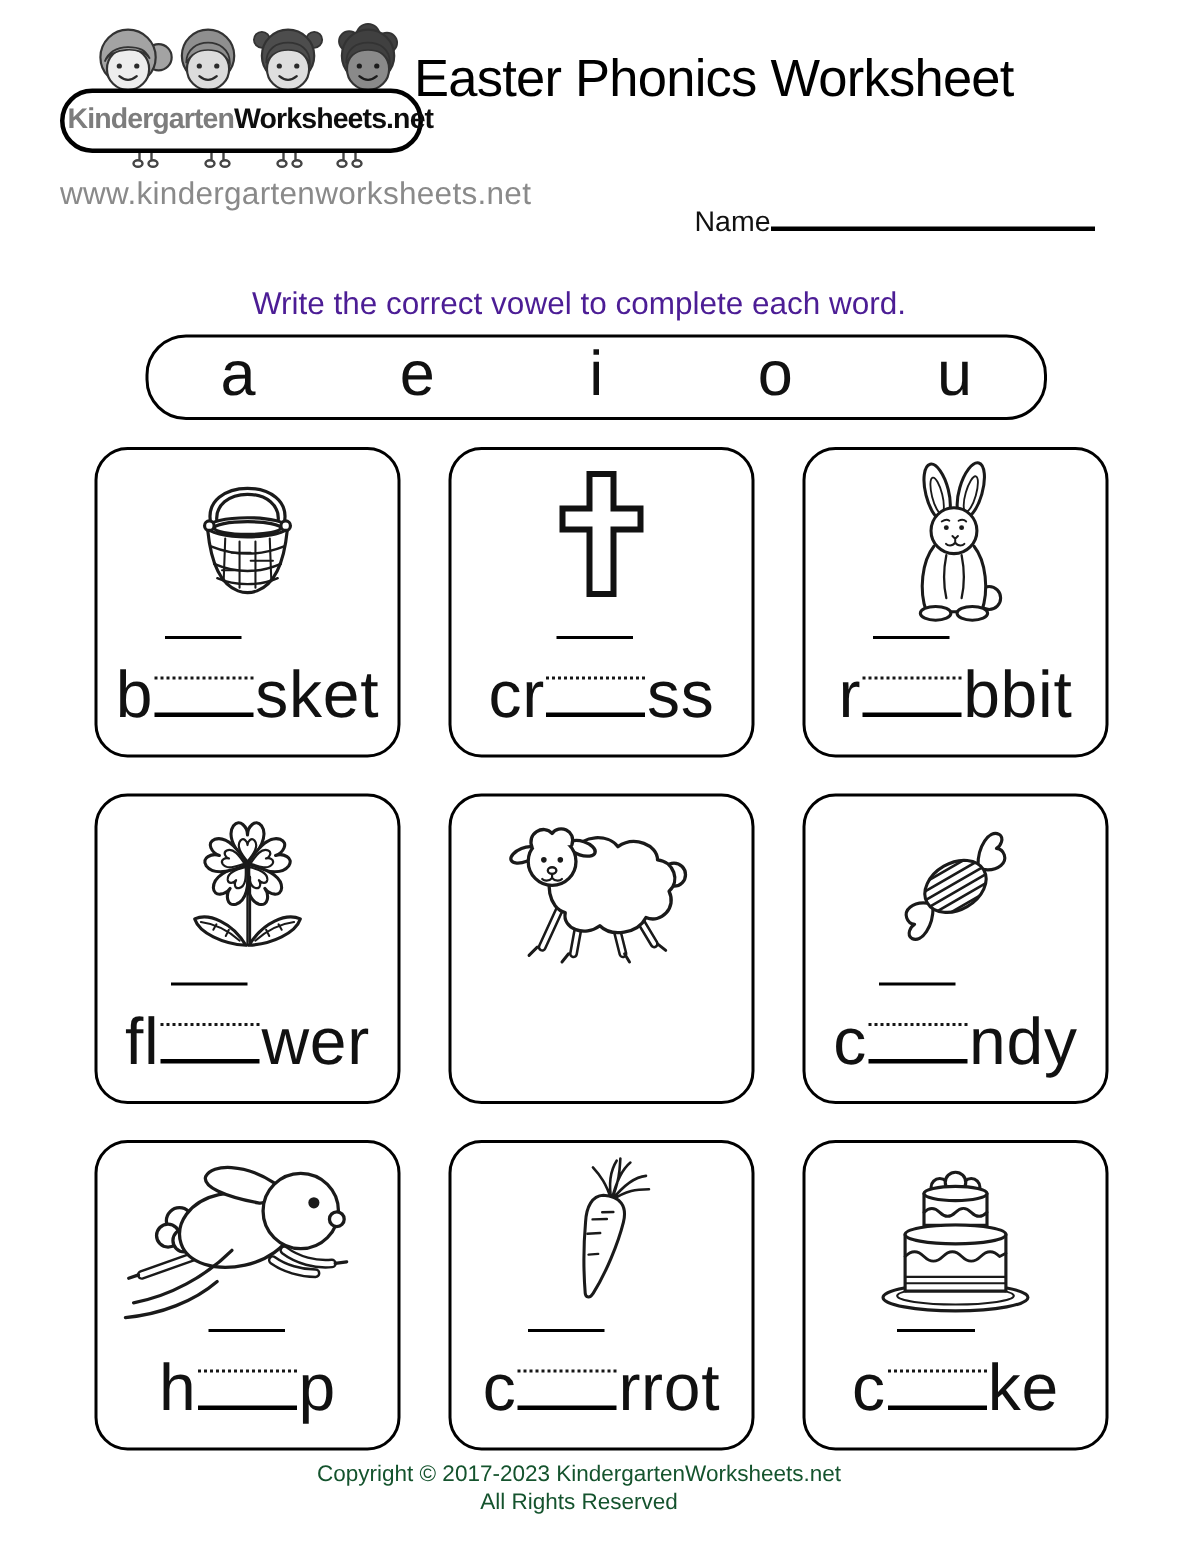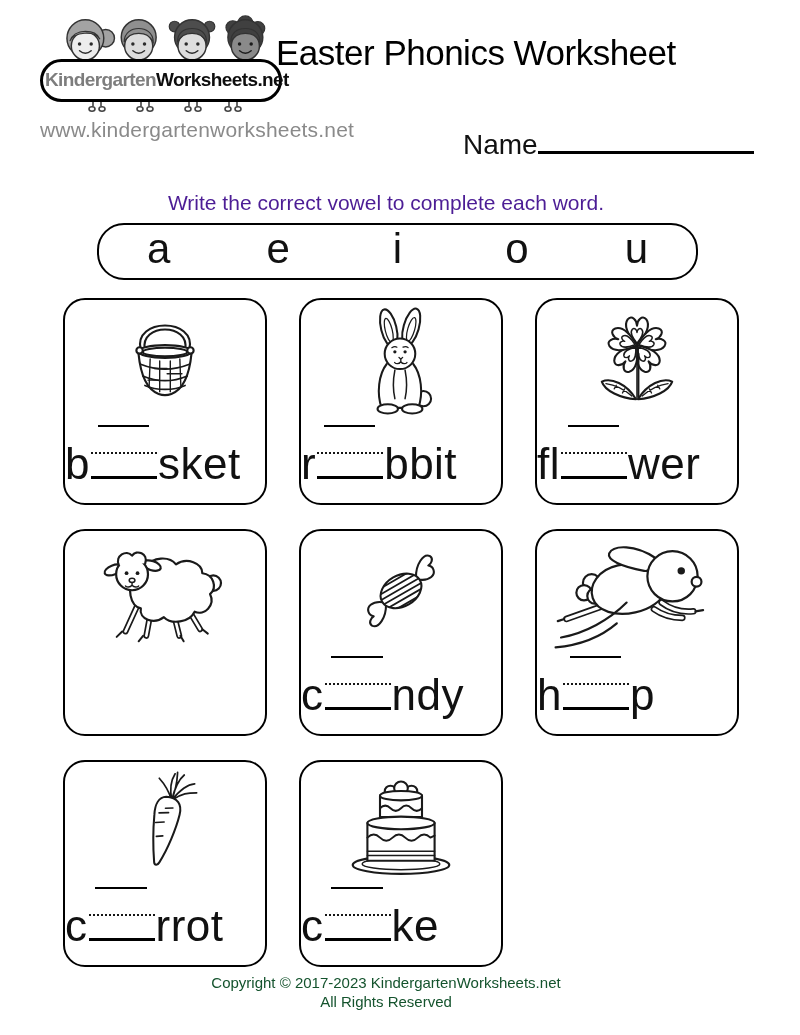--- a/index.html
+++ b/index.html
@@ -14,21 +14,21 @@
     border:3px solid #000; border-radius:28px; text-align:center;
     padding:7px 2px 8px 2px; white-space:nowrap;
   }
   .brand1 { font-weight:bold; font-size:19px; letter-spacing:-0.6px; color:#7d7d7d; }
   .brand2 { font-weight:bold; font-size:19px; letter-spacing:-0.6px; color:#0d0d0d; }
   .logo-feet { display:block; margin:-2px auto 0 auto; }
   .logo-url { margin-top:5px; text-align:center; font-size:21px; color:#8a8a8a; letter-spacing:0.2px; }
 
   
   .title { position:absolute; left:276px; top:33px; width:500px; font-size:35px; color:#000; font-weight:400; letter-spacing:-0.5px; }
-  .name-row { position:absolute; left:463px; top:120px; font-size:28px; color:#111; white-space:nowrap; }
+  .name-row { position:absolute; left:463px; top:120px; font-size:19px; color:#111; white-space:nowrap; }
   .name-line { display:inline-block; width:216px; height:34px; border-bottom:3px solid #000; vertical-align:baseline; }
 
   
   .instruction { position:absolute; top:191px; left:0; width:100%; text-align:center; font-size:21px; color:#4c1d95; }
   .vowel-box {
     position:absolute; left:97px; top:223px; width:601px; height:57px;
     border:2.5px solid #000; border-radius:27px; background:#fff;
     display:flex; align-items:center;
   }
   .vowel { flex:1; text-align:center; font-size:42px; color:#111; line-height:1; padding-bottom:6px; }
@@ -37,21 +37,21 @@
   .grid {
     position:absolute; left:63px; top:298px; width:676px;
     display:grid; grid-template-columns:repeat(3,204px); column-gap:32px; row-gap:24px;
   }
   .card {
     position:relative; width:204px; height:207px; background:#fff;
     border:2px solid #000; border-radius:22px;
   }
   .card-img { position:absolute; top:6px; left:0; right:0; height:120px; display:flex; justify-content:center; align-items:flex-start; }
   .word {
-    position:absolute; bottom:17px; left:0; width:100%; 
+    position:absolute; bottom:17px; left:0; width:100%; text-align:center;
     font-size:44px; line-height:1; color:#111; white-space:nowrap; letter-spacing:0.5px;
   }
   .blank {
     display:inline-block; position:relative; width:66px; height:54px;
     border-bottom:3px solid #000; margin:0 1px; vertical-align:baseline;
   }
   .blank::before { content:""; position:absolute; top:0; left:10%; width:78%; border-top:2.8px solid #000; }
   .blank::after  { content:""; position:absolute; top:27px; left:0; width:100%; border-top:2px dotted #161616; }
 
   
@@ -157,20 +157,28 @@
           <ellipse cx="50" cy="42" rx="25" ry="6" class="wfill"></ellipse>
           <ellipse cx="50" cy="42.5" rx="21" ry="4"></ellipse>
           <circle cx="26" cy="41" r="3" class="wfill"></circle>
           <circle cx="74" cy="41" r="3" class="wfill"></circle>
         </g>
       </svg>
         </div>
       <div class="word"><span>b</span><span class="blank"></span><span>sket</span></div>
     </div>
 
+    <div class="card">
+      <div class="card-img">
+          <svg width="100" height="104" viewBox="0 0 100 104">
+        <path d="M42,10 h16 v23 h18 v14 h-18 v43 h-16 v-43 h-18 v-14 h18 z" fill="#fff" stroke="#111" stroke-width="4"></path>
+      </svg>
+        </div>
+      <div class="word"><span>cr</span><span class="blank"></span><span>ss</span></div>
+    </div>
 
     <div class="card">
       <div class="card-img">
           <svg width="102" height="116" viewBox="0 0 100 112">
         <g class="ink">
           <ellipse cx="38" cy="21" rx="7.5" ry="19" transform="rotate(-14 38 21)" class="wfill"></ellipse>
           <ellipse cx="60" cy="20" rx="7.5" ry="19" transform="rotate(16 60 20)" class="wfill"></ellipse>
           <ellipse cx="38" cy="23" rx="3.4" ry="12" transform="rotate(-14 38 23)" stroke-width="1.2"></ellipse>
           <ellipse cx="60" cy="22" rx="3.4" ry="12" transform="rotate(16 60 22)" stroke-width="1.2"></ellipse>
           <circle cx="72" cy="90" r="7.5" class="wfill"></circle>

